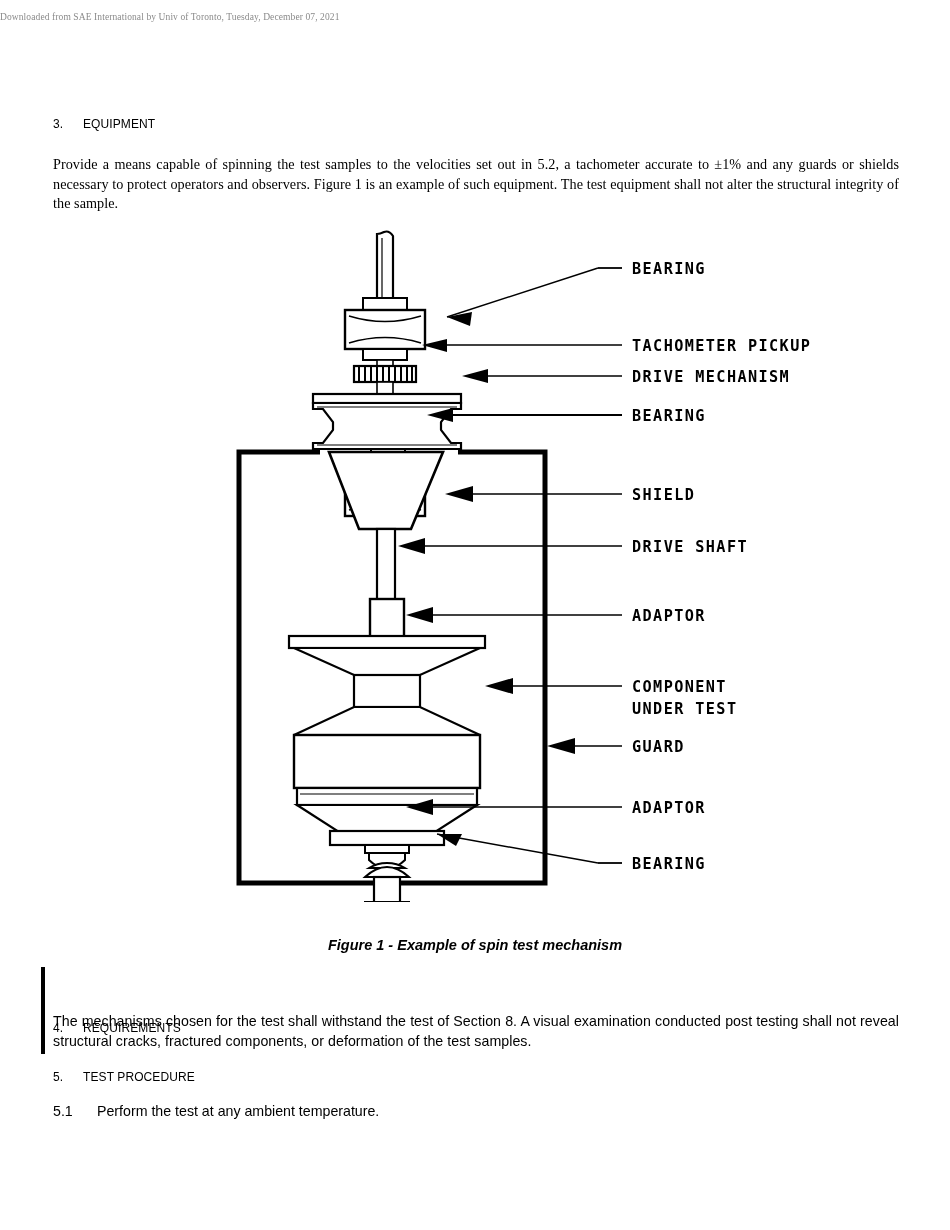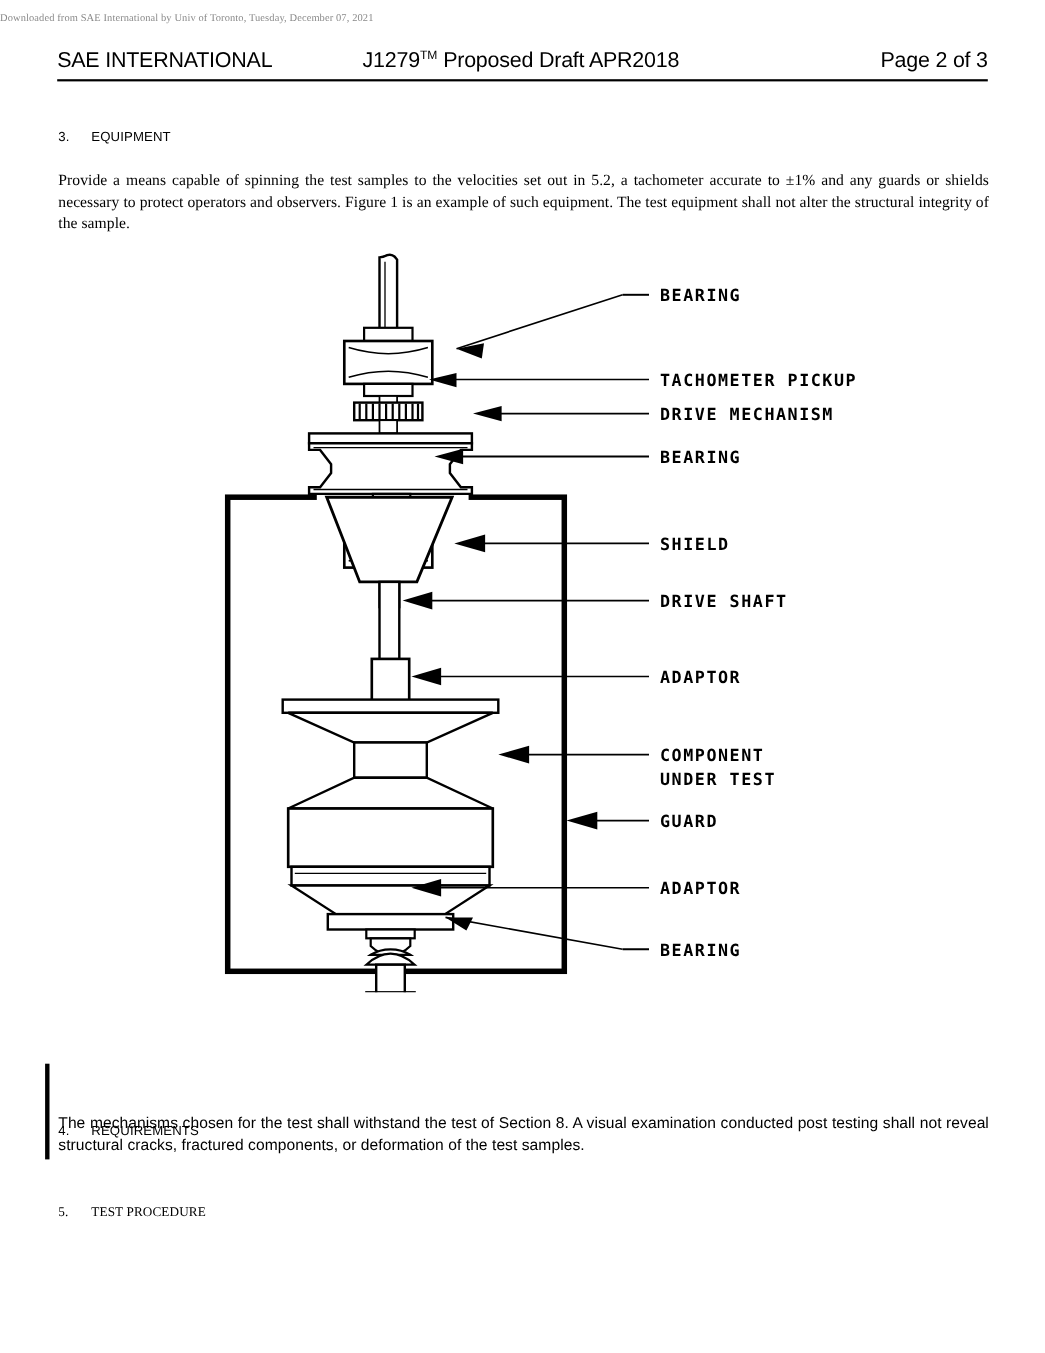--- a/index.html
+++ b/index.html
@@ -117,20 +117,21 @@
     background: #000;
   }
 
   
   .figure-wrap {
     position: absolute;
     left: 0;
     top: 222px;
     width: 782px;
     height: 680px;
+    padding-left: 32px;
   }
   .figure-caption {
     position: absolute;
     top: 937px;
     left: 0;
     width: 950px;
     text-align: center;
     font-size: 14.5px;
     font-weight: bold;
     font-style: italic;
@@ -147,27 +148,20 @@
     fill: #000;
   }
 </style>
 </head>
 <body>
 
 <div class="page">
 
   <div class="download-notice">Downloaded from SAE International by Univ of Toronto, Tuesday, December 07, 2021</div>
 
-  <div class="header">
-    <div class="header-inner">
-      <span class="header-left">SAE INTERNATIONAL</span>
-      <span class="header-center"><span>J1279</span><span class="tm">TM</span><span> Proposed Draft APR2018</span></span>
-      <span class="header-right">Page 2 of 3</span>
-    </div>
-  </div>
 
   <div class="section-head" style="top:117px;">
     <span class="num">3.</span><span>EQUIPMENT</span>
   </div>
 
   <div class="para" style="top:155px;font-family:Liberation Serif, serif;">Provide a means capable of spinning the test samples to the velocities set out in 5.2, a tachometer accurate to ±1% and any guards or shields necessary to protect operators and observers. Figure 1 is an example of such equipment. The test equipment shall not alter the structural integrity of the sample.</div>
 
   <div class="figure-wrap">
     <svg width="950" height="680" viewBox="0 0 950 680">
 
@@ -362,27 +356,31 @@
         <text class="lbl" x="600" y="399">ADAPTOR</text>
         <text class="lbl" x="600" y="470">COMPONENT</text>
         <text class="lbl" x="600" y="492">UNDER TEST</text>
         <text class="lbl" x="600" y="530">GUARD</text>
         <text class="lbl" x="600" y="591">ADAPTOR</text>
         <text class="lbl" x="600" y="647">BEARING</text>
       </g>
     </svg>
   </div>
 
+  <div class="figure-caption">Figure 1 - Example of spin test mechanism</div>
 
   <div class="change-bar"></div>
 
   <div class="section-head" style="top:1021px;">
     <span class="num">4.</span><span>REQUIREMENTS</span>
   </div>
 
   <div class="para" style="top:1012px;">The mechanisms chosen for the test shall withstand the test of Section 8. A visual examination conducted post testing shall not reveal structural cracks, fractured components, or deformation of the test samples.</div>
 
-  <div class="section-head" style="top:1094px;font-family:Liberation Serif, serif;">
+  <div class="section-head" style="top:1070px;">
     <span class="num">5.</span><span>TEST PROCEDURE</span>
   </div>
 
+  <div class="para-numbered" style="top:1102px;">
+    <span class="num">5.1</span><span>Perform the test at any ambient temperature.</span>
+  </div>
 
 </div>
 
 </body></html>

